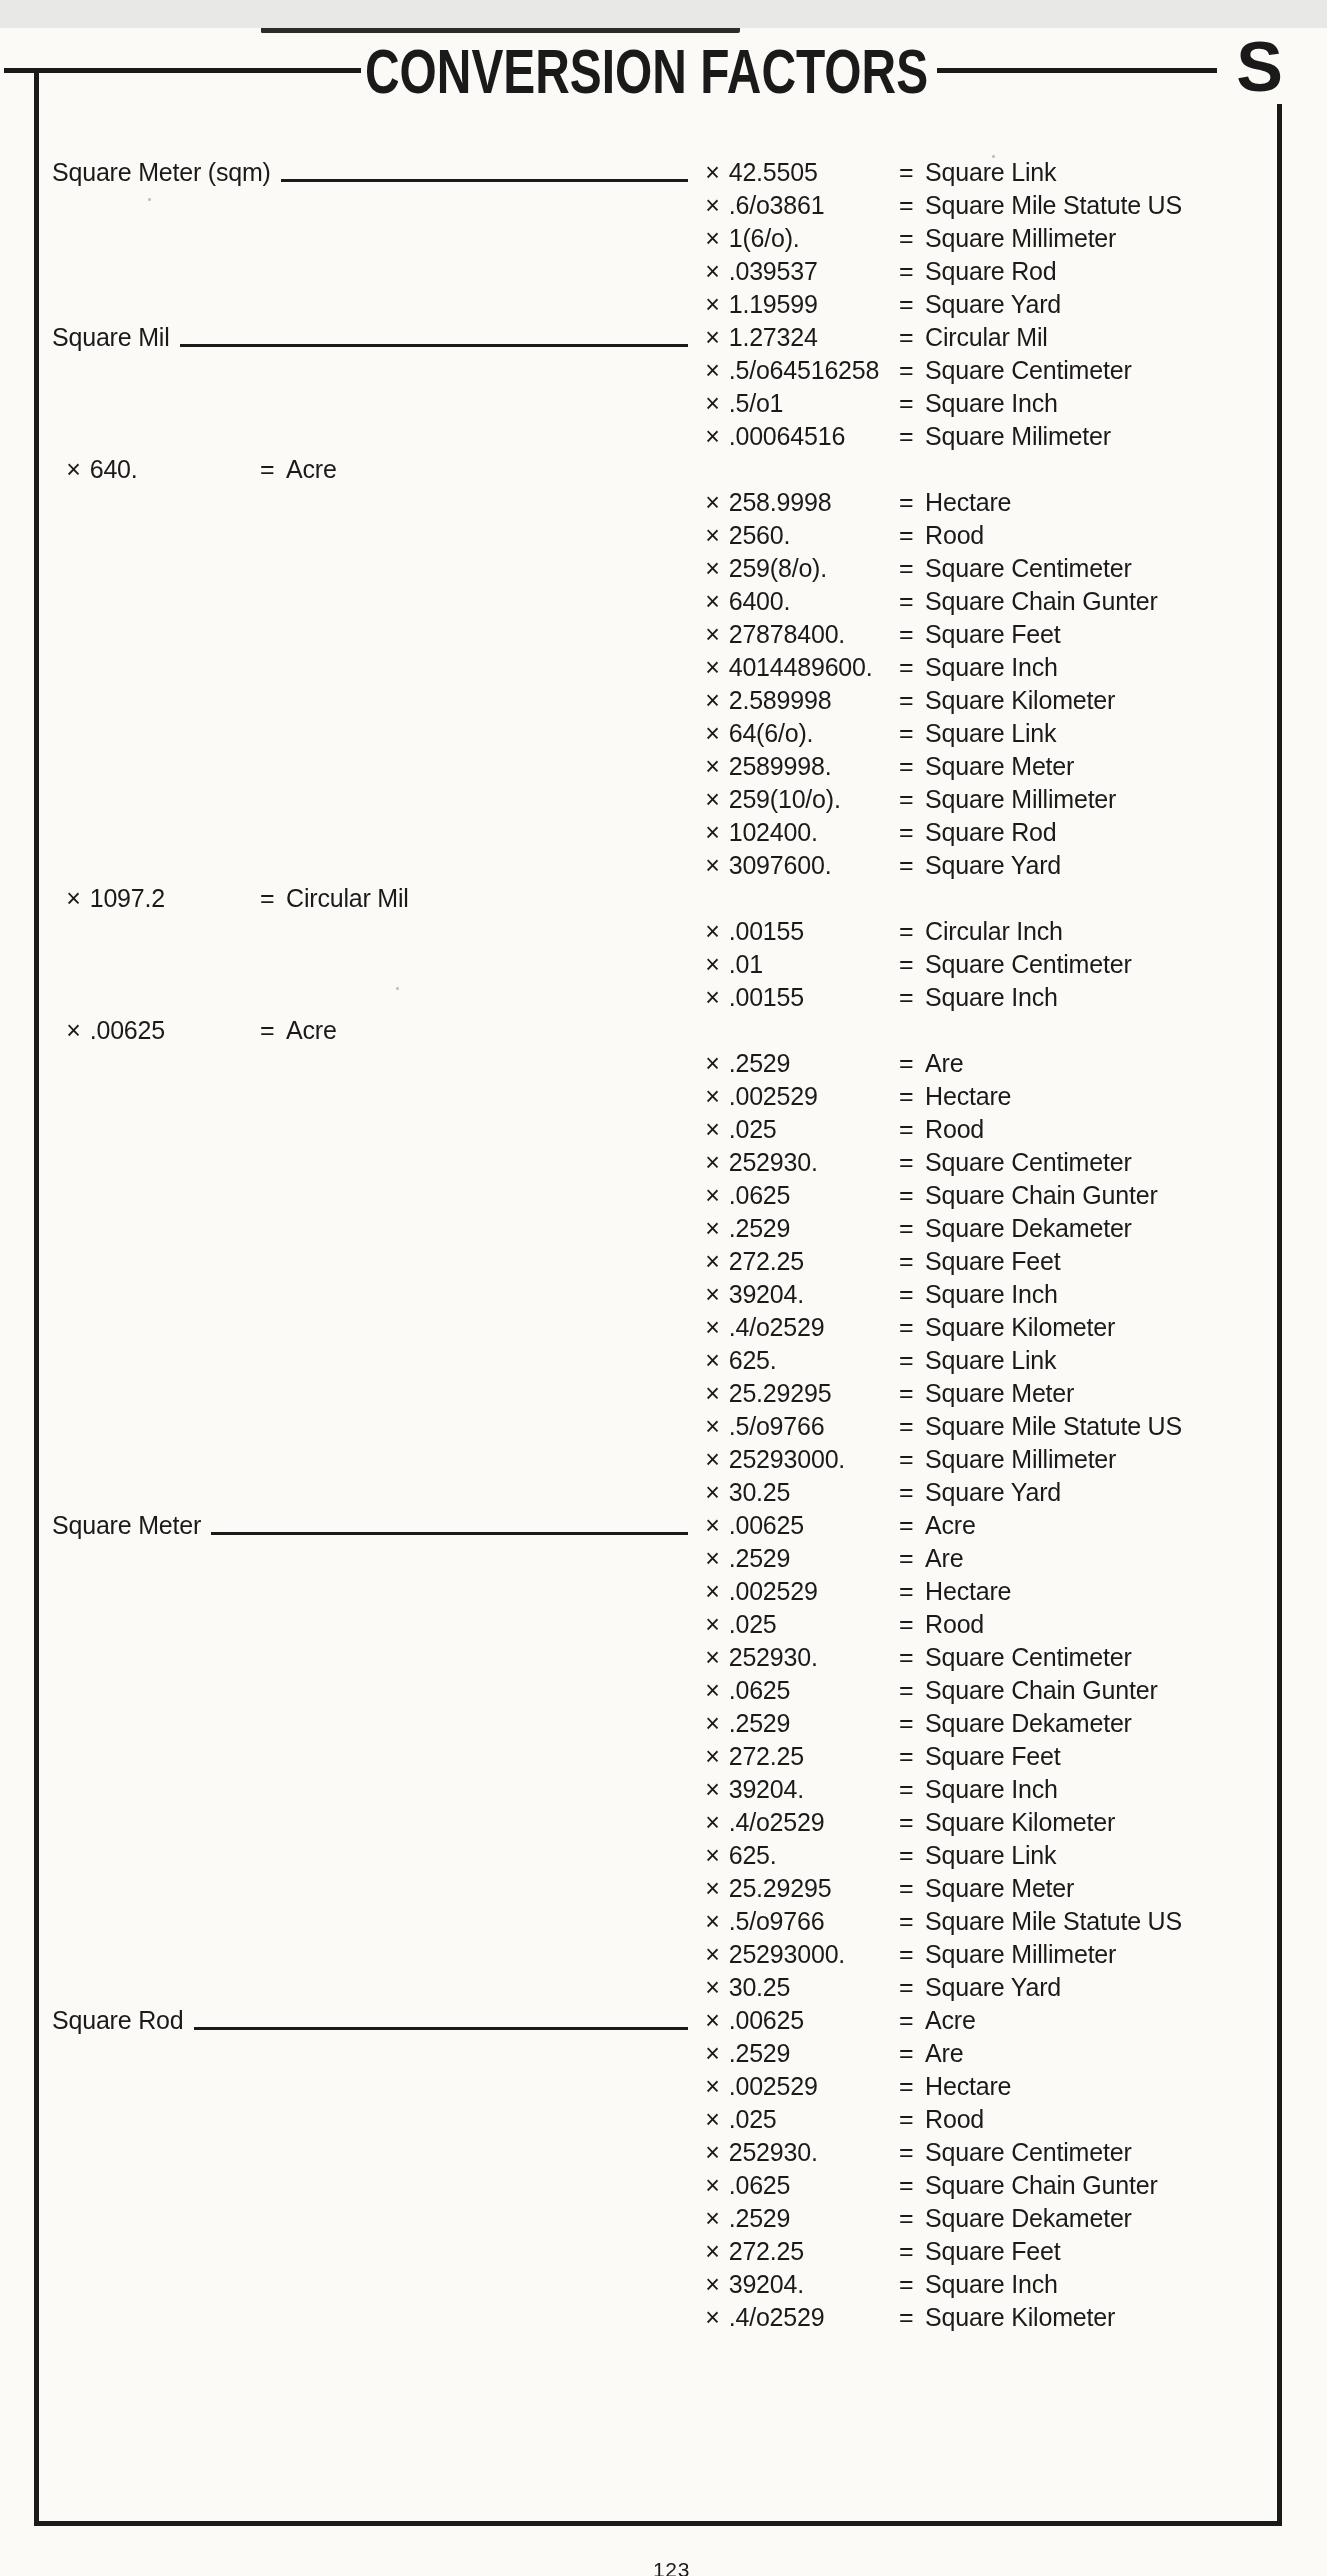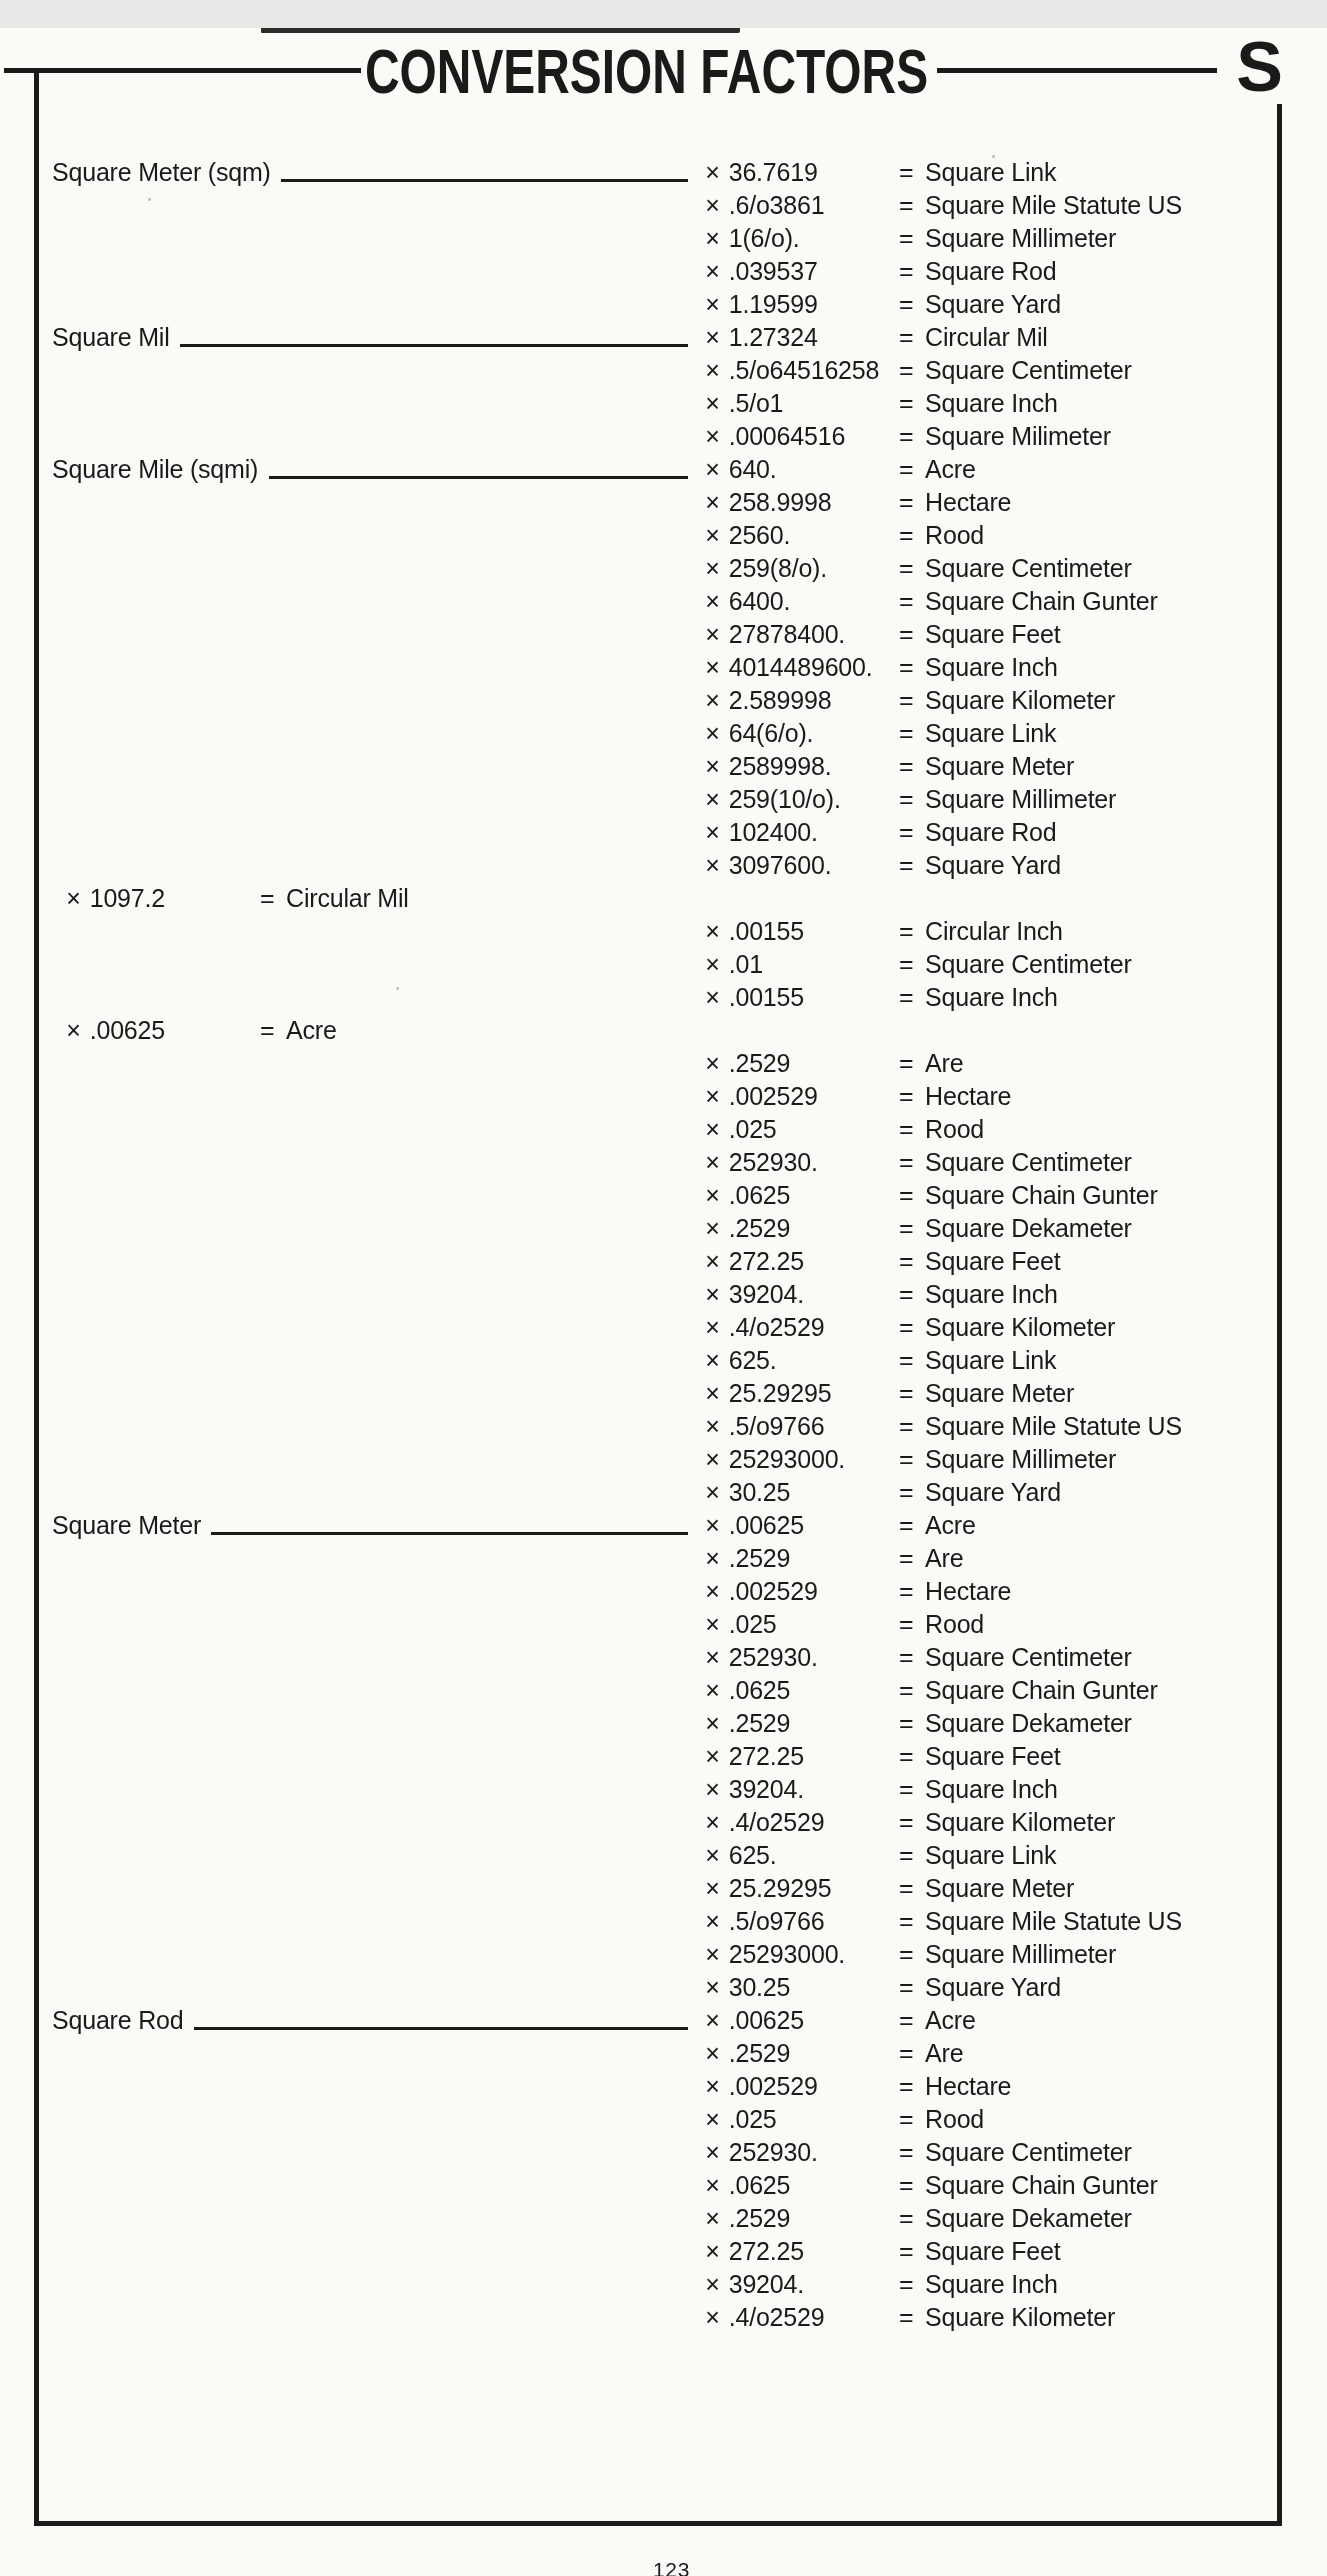--- a/index.html
+++ b/index.html
@@ -92,21 +92,21 @@
   <div class="frame-bottom"></div>
 
   <div class="rows">
   <div class="row">
     <span class="label-cell">
       <span class="unit-label">Square Meter (sqm)</span>
       <span class="leader"></span>
     </span>
     <span class="factor-cell">
       <span class="times">×</span>
-      <span class="factor">36.7619</span>
+      <span class="factor">42.5505</span>
     </span>
     <span class="result-cell">
       <span class="equals">=</span>
       <span class="result">Square Link</span>
     </span>
   </div>
 
   <div class="row">
     <span class="label-cell">
       <span class="unit-label"></span>
@@ -221,24 +221,20 @@
       <span class="times">×</span>
       <span class="factor">.00064516</span>
     </span>
     <span class="result-cell">
       <span class="equals">=</span>
       <span class="result">Square Milimeter</span>
     </span>
   </div>
 
   <div class="row">
-    <span class="label-cell">
-      <span class="unit-label">Square Mile (sqmi)</span>
-      <span class="leader"></span>
-    </span>
     <span class="factor-cell">
       <span class="times">×</span>
       <span class="factor">640.</span>
     </span>
     <span class="result-cell">
       <span class="equals">=</span>
       <span class="result">Acre</span>
     </span>
   </div>
 

